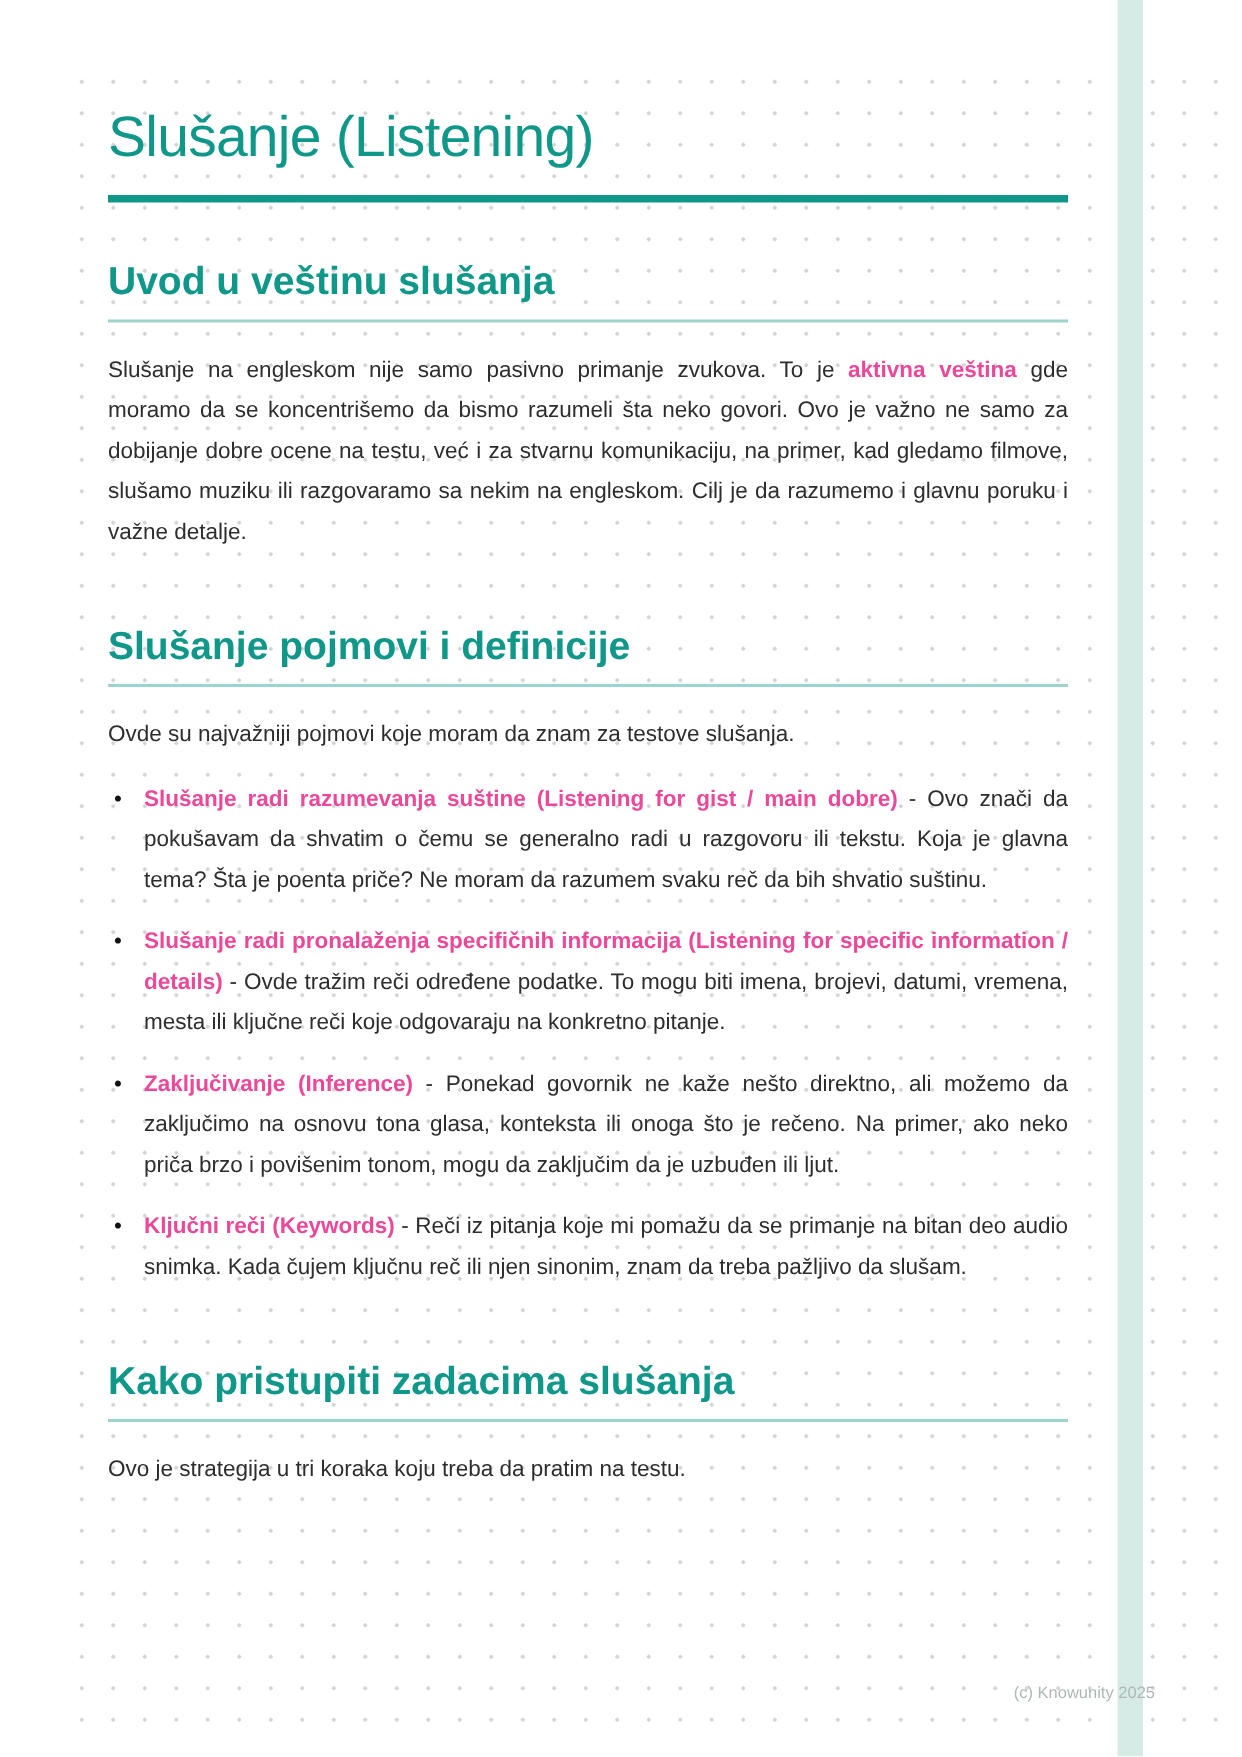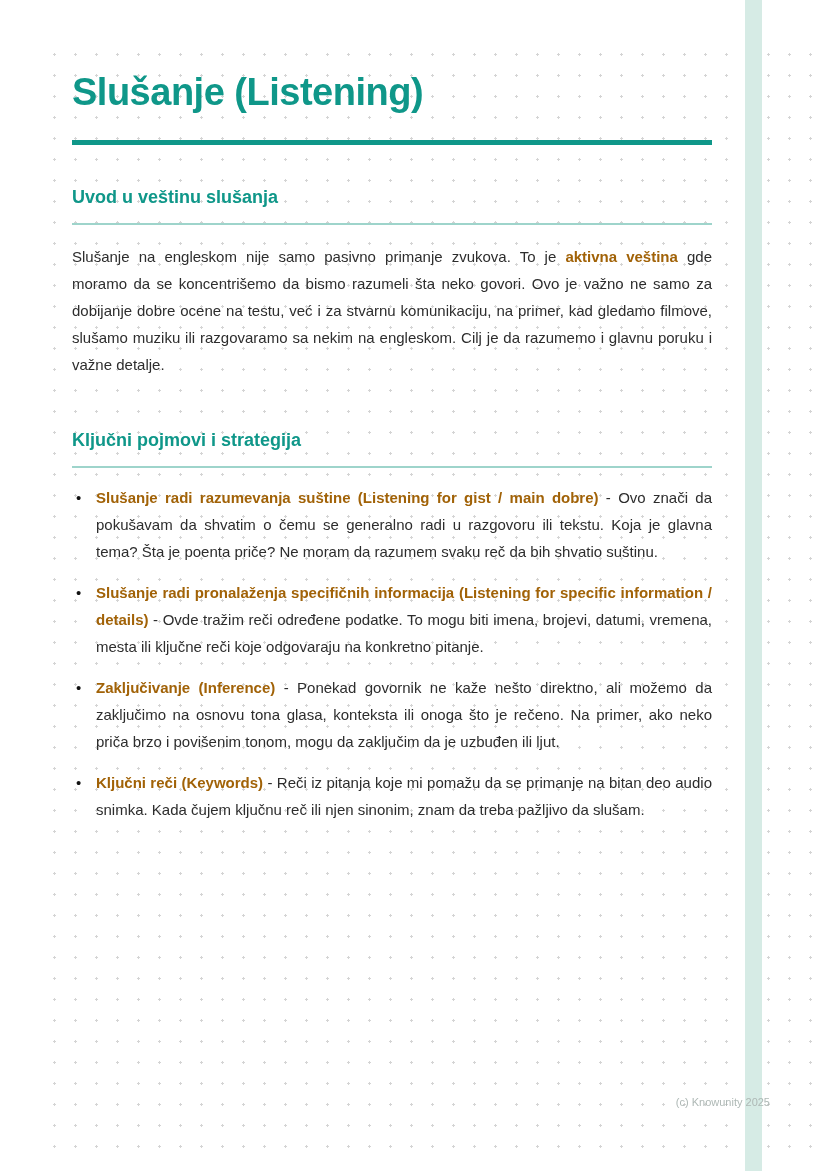--- a/index.html
+++ b/index.html
@@ -34,37 +34,37 @@
 
   .content {
     position: absolute;
     left: 72px;
     top: 0;
     width: 640px;
     z-index: 2;
   }
 
   h1.title {
-    margin: 70px 0 26px 0;
+    margin: 70px 0 16px 0;
     font-size: 38px;
     line-height: 44px;
-    font-weight: bold;
+    font-weight: normal;
     letter-spacing: -0.5px;
     color: #0f9789;
   }
 
   .title-rule {
     height: 5px;
     background: #0f9789;
     margin: 0;
   }
 
   h2.section-heading {
     margin: 46px 0 10px 0;
-    font-size: 18px;
+    font-size: 26px;
     line-height: 32px;
     font-weight: bold;
     color: #0f9789;
   }
   h2.first { margin-top: 36px; }
 
   .h-rule {
     height: 2px;
     background: #9ed4cb;
     margin: 0;
@@ -73,21 +73,21 @@
   p.body {
     margin: 18px 0 0 0;
     font-size: 15px;
     line-height: 27px;
     color: #2d2d2d;
     text-align: justify;
   }
 
   p.body strong, li strong {
     font-weight: bold;
-    color: #a16207;
+    color: #ec4899;
   }
 
   ul.bullet-list {
     list-style: none;
     margin: 16px 0 0 0;
     padding: 0;
   }
 
   ul.bullet-list li {
     position: relative;
@@ -104,21 +104,21 @@
     left: 4px;
     top: 0;
     font-size: 15px;
     line-height: 27px;
     color: #121212;
   }
 
   .footer-note {
     position: absolute;
     right: 58px;
-    bottom: 63px;
+    bottom: 36px;
     z-index: 3;
     font-size: 11px;
     color: #aeb8b5;
   }
 </style>
 </head>
 <body>
 
 <div class="page">
 
@@ -130,22 +130,23 @@
     <h1 class="title">Slušanje (Listening)</h1>
     <div class="title-rule"></div>
 
     <section>
       <h2 class="section-heading first">Uvod u veštinu slušanja</h2>
       <div class="h-rule"></div>
       <p class="body"><span>Slušanje na engleskom nije samo pasivno primanje zvukova. To je </span><strong>aktivna veština</strong><span> gde moramo da se koncentrišemo da bismo razumeli šta neko govori. Ovo je važno ne samo za dobijanje dobre ocene na testu, već i za stvarnu komunikaciju, na primer, kad gledamo filmove, slušamo muziku ili razgovaramo sa nekim na engleskom. Cilj je da razumemo i glavnu poruku i važne detalje.</span></p>
     </section>
 
     <section>
-      <h2 class="section-heading">Ključni pojmovi i strategija</h2>
+      <h2 class="section-heading">Slušanje pojmovi i definicije</h2>
       <div class="h-rule"></div>
+      <p class="body">Ovde su najvažniji pojmovi koje moram da znam za testove slušanja.</p>
 
       <ul class="bullet-list">
         <li>
           <span class="bullet-marker">•</span>
           <strong>Slušanje radi razumevanja suštine (Listening for gist / main dobre)</strong><span> - Ovo znači da pokušavam da shvatim o čemu se generalno radi u razgovoru ili tekstu. Koja je glavna tema? Šta je poenta priče? Ne moram da razumem svaku reč da bih shvatio suštinu.</span>
         </li>
         <li>
           <span class="bullet-marker">•</span>
           <strong>Slušanje radi pronalaženja specifičnih informacija (Listening for specific information / details)</strong><span> - Ovde tražim reči određene podatke. To mogu biti imena, brojevi, datumi, vremena, mesta ili ključne reči koje odgovaraju na konkretno pitanje.</span>
         </li>
@@ -153,18 +154,23 @@
           <span class="bullet-marker">•</span>
           <strong>Zaključivanje (Inference)</strong><span> - Ponekad govornik ne kaže nešto direktno, ali možemo da zaključimo na osnovu tona glasa, konteksta ili onoga što je rečeno. Na primer, ako neko priča brzo i povišenim tonom, mogu da zaključim da je uzbuđen ili ljut.</span>
         </li>
         <li>
           <span class="bullet-marker">•</span>
           <strong>Ključni reči (Keywords)</strong><span> - Reči iz pitanja koje mi pomažu da se primanje na bitan deo audio snimka. Kada čujem ključnu reč ili njen sinonim, znam da treba pažljivo da slušam.</span>
         </li>
       </ul>
     </section>
 
+    <section>
+      <h2 class="section-heading">Kako pristupiti zadacima slušanja</h2>
+      <div class="h-rule"></div>
+      <p class="body">Ovo je strategija u tri koraka koju treba da pratim na testu.</p>
+    </section>
 
   </div>
 
   <div class="footer-note">(c) Knowunity 2025</div>
 
 </div>
 
 </body></html>

